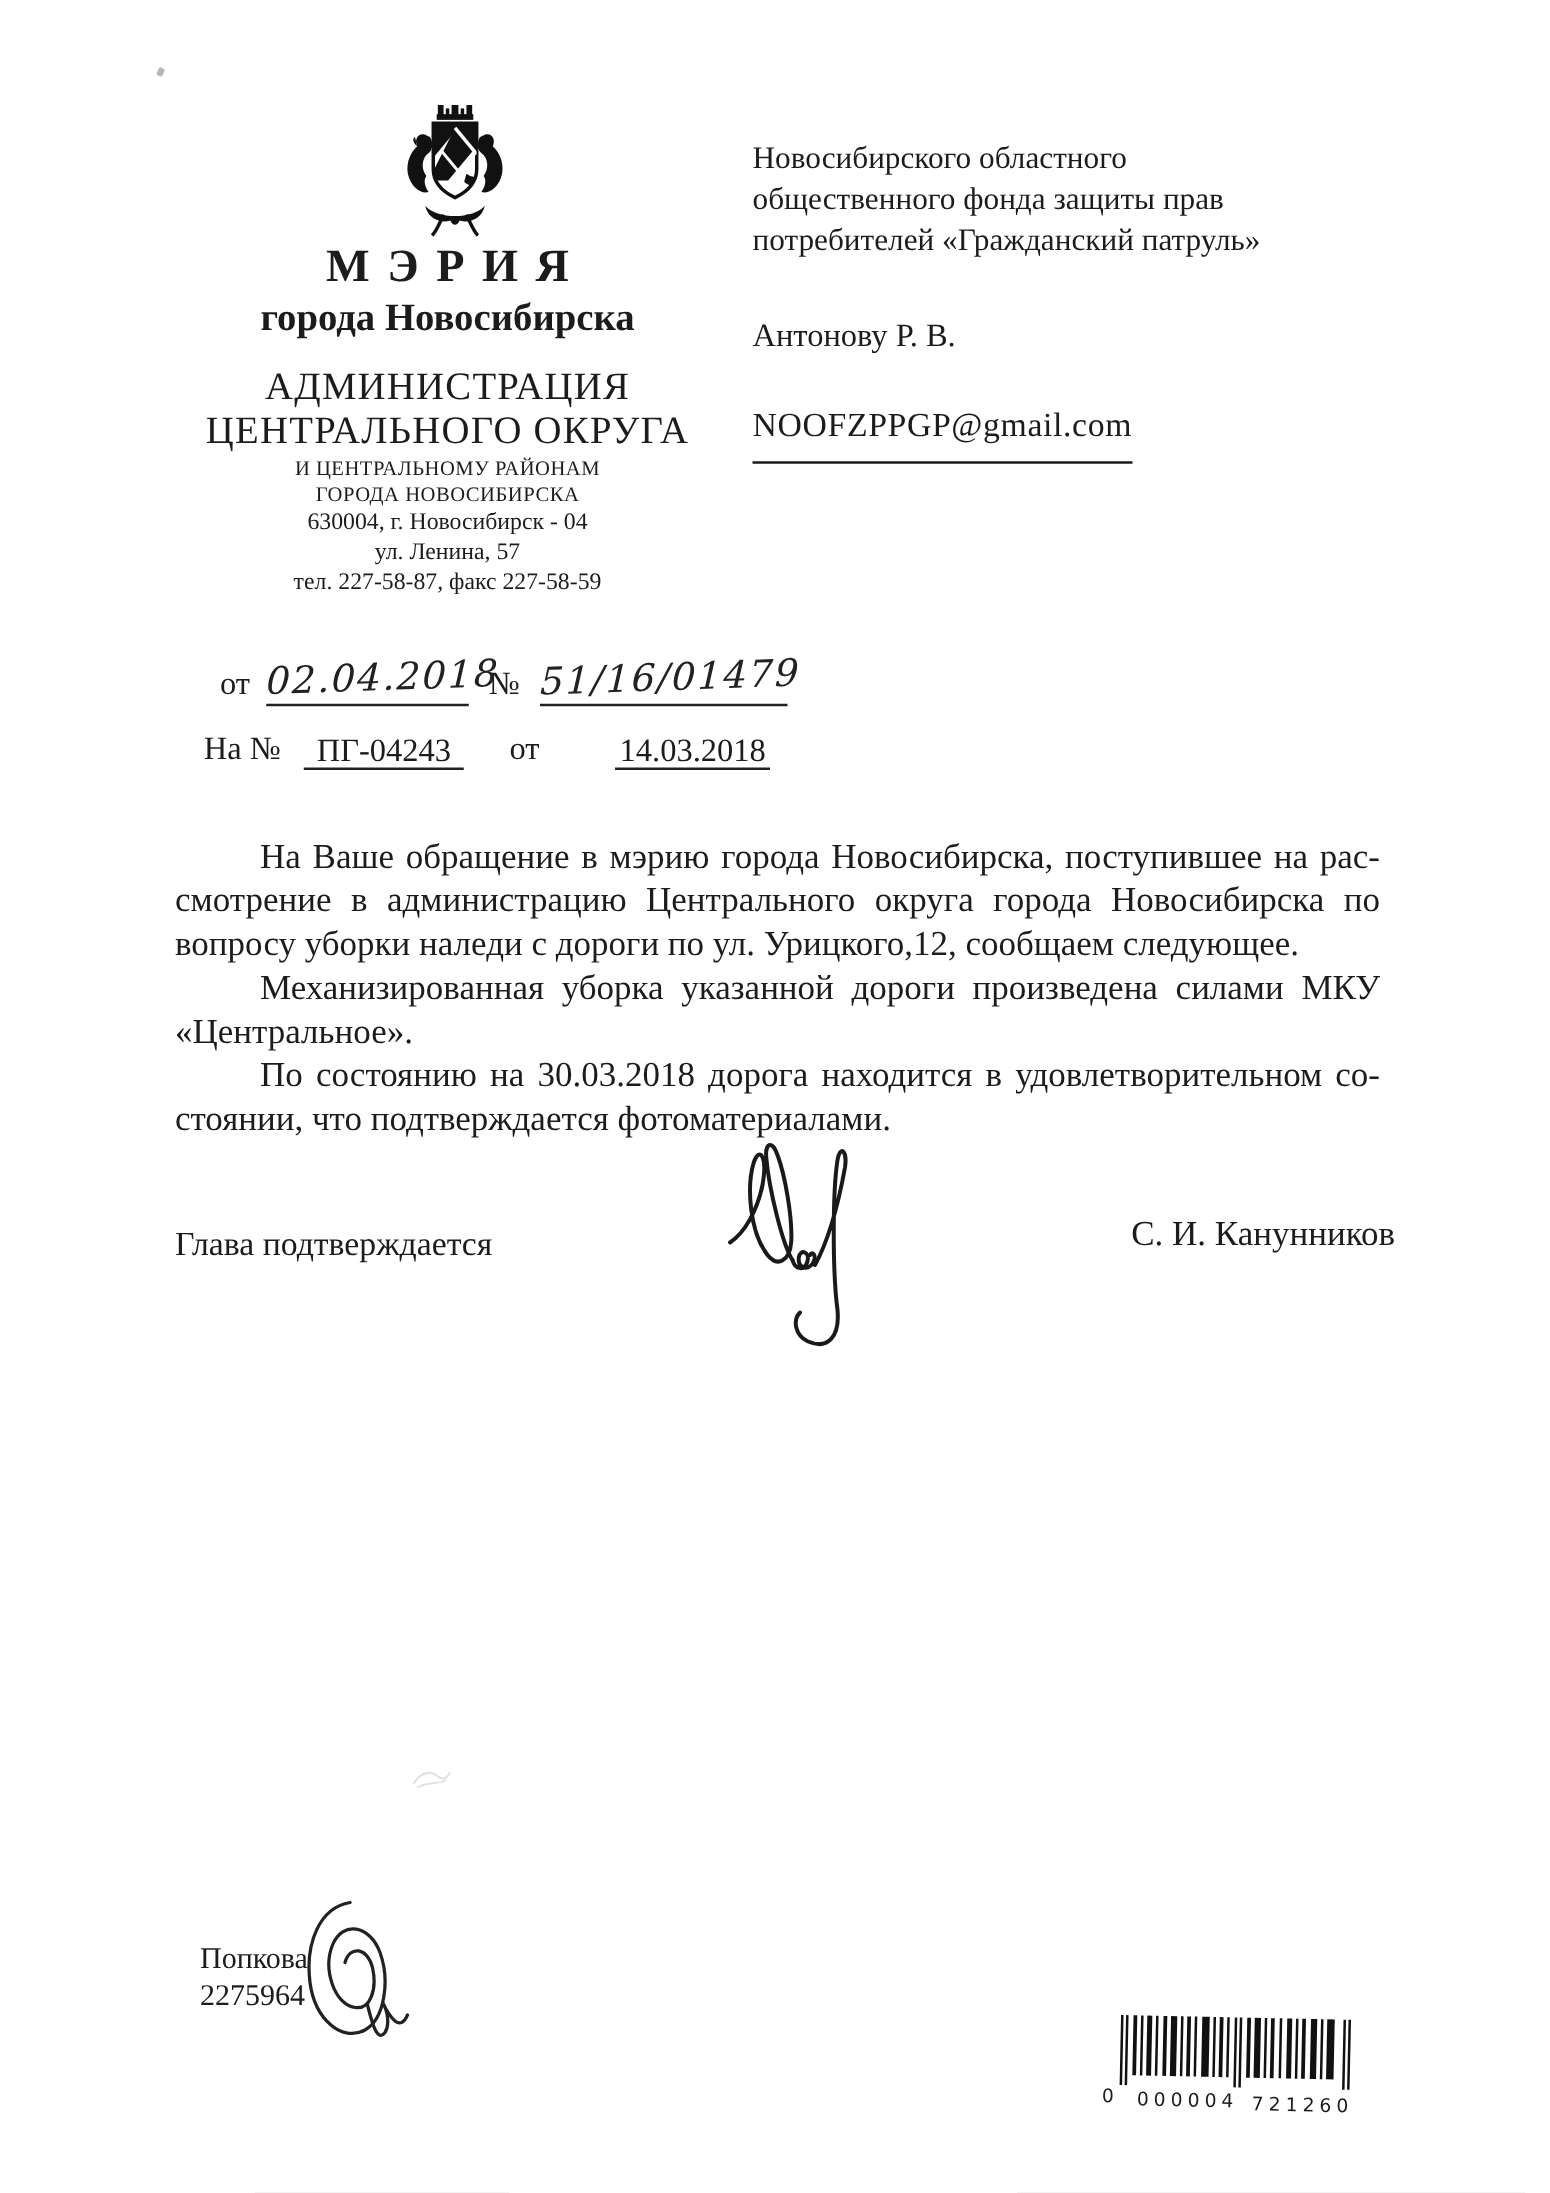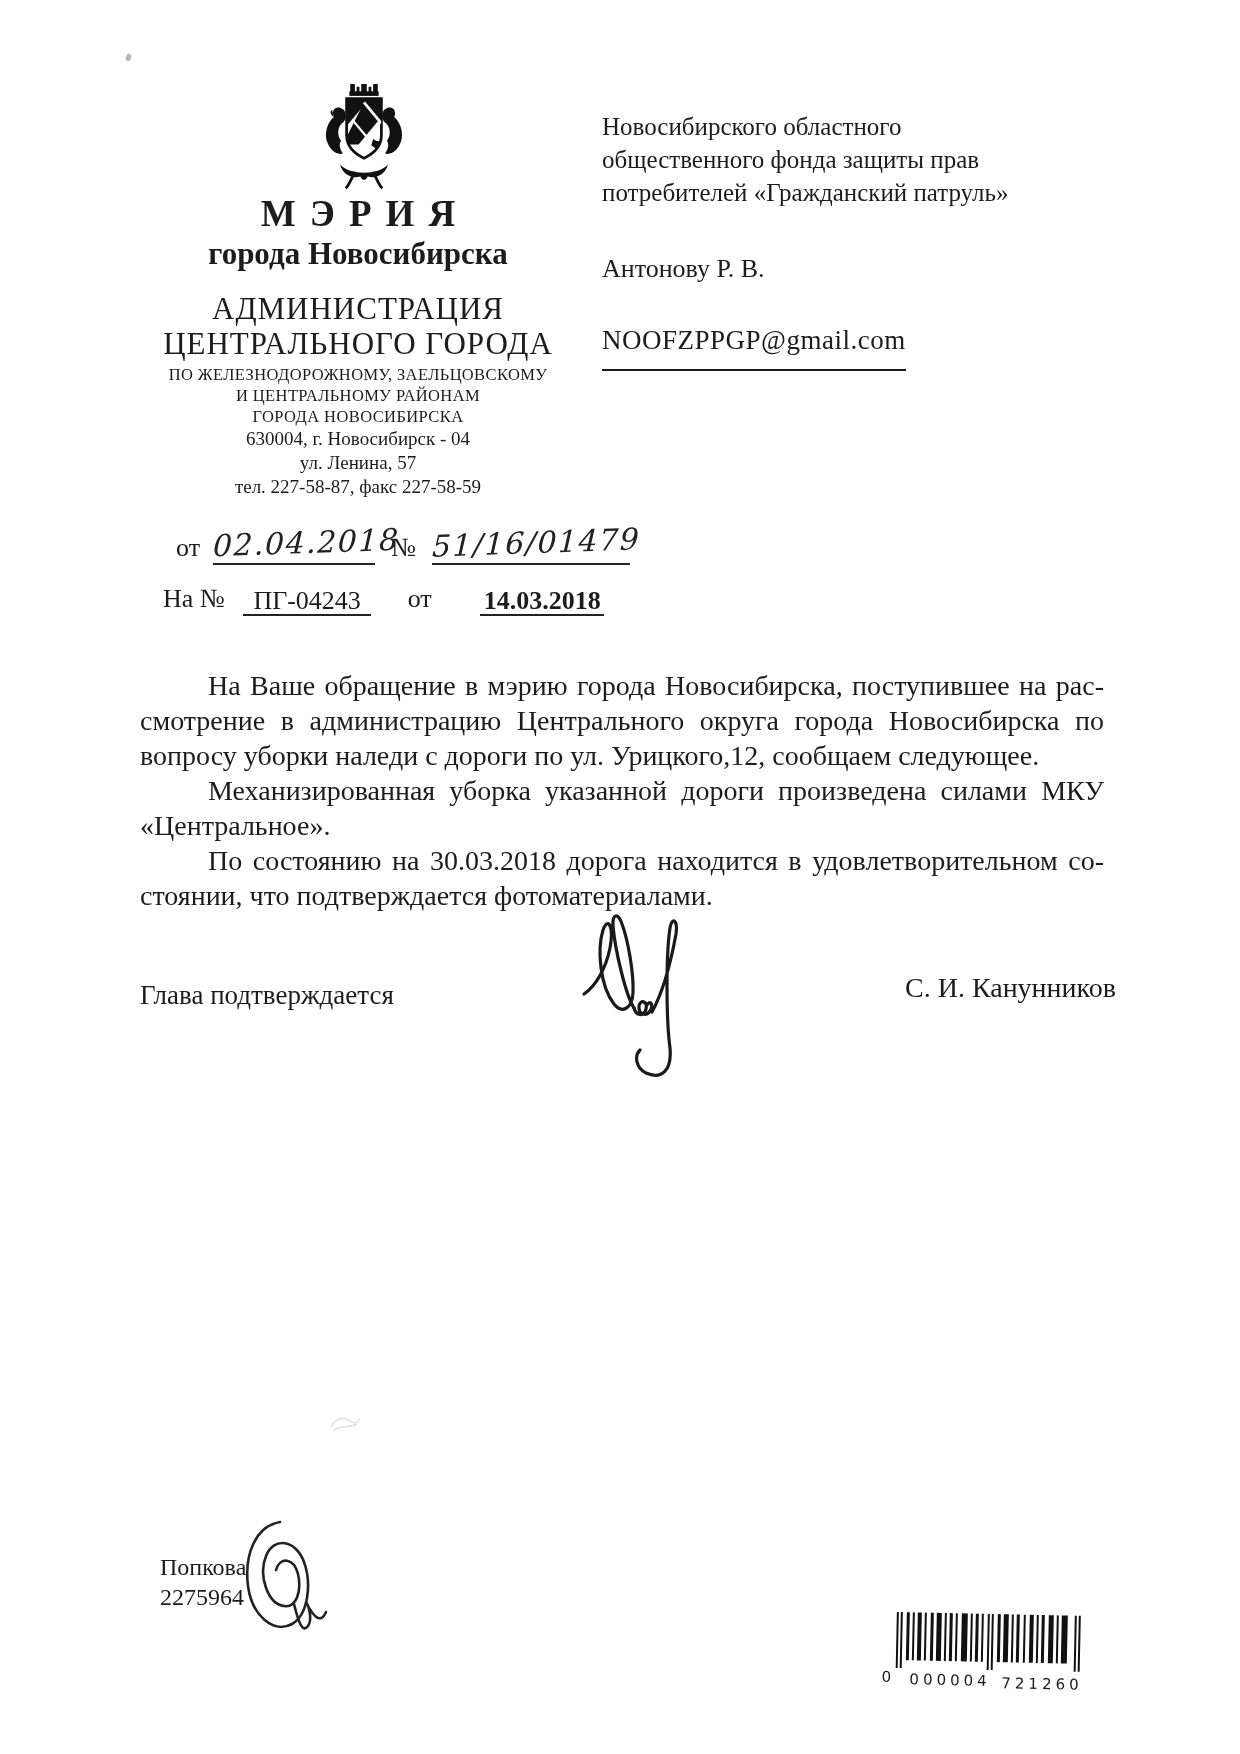--- a/index.html
+++ b/index.html
@@ -94,22 +94,21 @@
     <path d="M76,26 C82,24 86,30 83,36 C90,42 94,54 90,64 C87,72 80,78 73,76 C76,72 78,66 75,62 C80,56 79,46 73,42 C69,39 69,32 72,28 Z" fill="#111"></path>
 
     <path d="M24,88 C34,100 66,100 76,88 C74,98 64,104 54,101 C52,106 48,106 46,101 C36,104 26,98 24,88 Z" fill="#111"></path>
     <path d="M40,96 C36,104 34,110 30,114 M60,96 C64,104 66,110 70,114" stroke="#111" stroke-width="3" fill="none"></path>
   </svg>
 
   <div class="letterhead">
     <div class="lh-org1">МЭРИЯ</div>
     <div class="lh-org2">города Новосибирска</div>
     <div class="lh-adm">АДМИНИСТРАЦИЯ</div>
-    <div class="lh-adm lh-adm2">ЦЕНТРАЛЬНОГО ГОРОДА</div>
-    <div class="lh-dist">ПО ЖЕЛЕЗНОДОРОЖНОМУ, ЗАЕЛЬЦОВСКОМУ</div>
+    <div class="lh-adm lh-adm2">ЦЕНТРАЛЬНОГО ОКРУГА</div>
     <div class="lh-dist">И ЦЕНТРАЛЬНОМУ РАЙОНАМ</div>
     <div class="lh-dist">ГОРОДА НОВОСИБИРСКА</div>
     <div class="lh-addr">630004, г. Новосибирск - 04</div>
     <div class="lh-addr">ул. Ленина, 57</div>
     <div class="lh-addr">тел. 227-58-87, факс 227-58-59</div>
   </div>
 
   <div class="recipient">
     <div class="rc-line">Новосибирского областного</div>
     <div class="rc-line">общественного фонда защиты прав</div>
@@ -122,21 +121,21 @@
     <span>от</span>
     <span class="fill" style="width:162px;margin-left:6px;"><span class="hw">02.04.2018</span></span>
     <span style="margin-left:10px;">№</span>
     <span class="fill" style="width:198px;margin-left:10px;"><span class="hw">51/16/01479</span></span>
   </div>
 
   <div class="refline2">
     <span>На №</span>
     <span class="fill" style="width:128px;margin-left:12px;"><span class="typed-fill">ПГ-04243</span></span>
     <span style="margin-left:30px;">от</span>
-    <span class="fill" style="width:124px;margin-left:42px;font-weight:bold;"><span class="typed-fill">14.03.2018</span></span>
+    <span class="fill" style="width:124px;margin-left:54px;"><span class="typed-fill">14.03.2018</span></span>
   </div>
 
   <div class="body-text">
     <div class="bline j ind">На Ваше обращение в мэрию города Новосибирска, поступившее на рас-</div>
     <div class="bline j">смотрение в администрацию Центрального округа города Новосибирска по</div>
     <div class="bline">вопросу уборки наледи с дороги по ул. Урицкого,12,  сообщаем следующее.</div>
     <div class="bline j ind">Механизированная уборка указанной дороги  произведена силами МКУ</div>
     <div class="bline">«Центральное».</div>
     <div class="bline j ind">По состоянию на 30.03.2018 дорога находится в удовлетворительном со-</div>
     <div class="bline">стоянии, что подтверждается фотоматериалами.</div>

